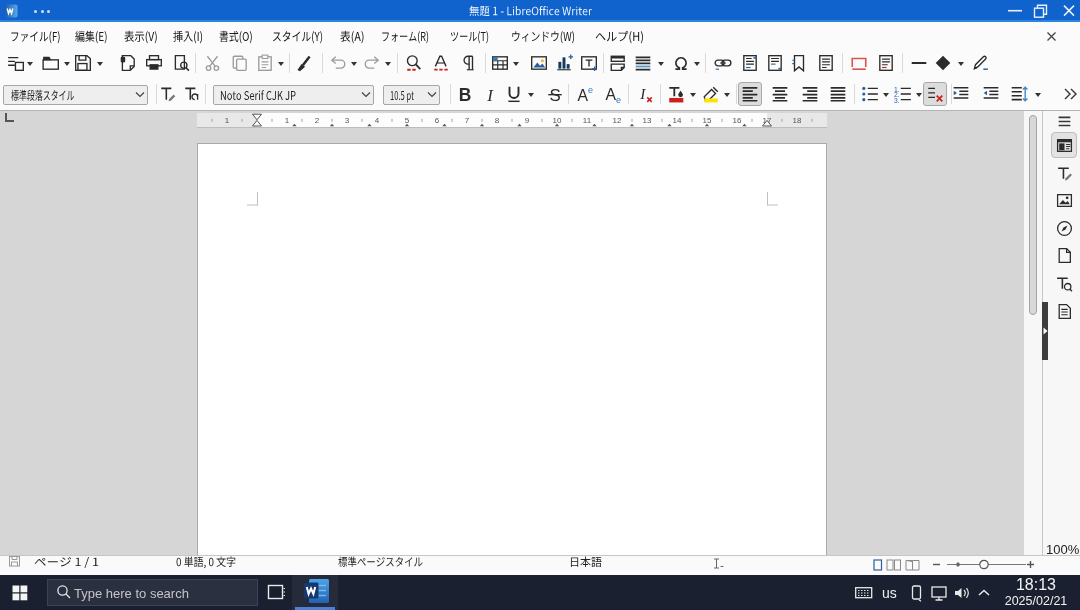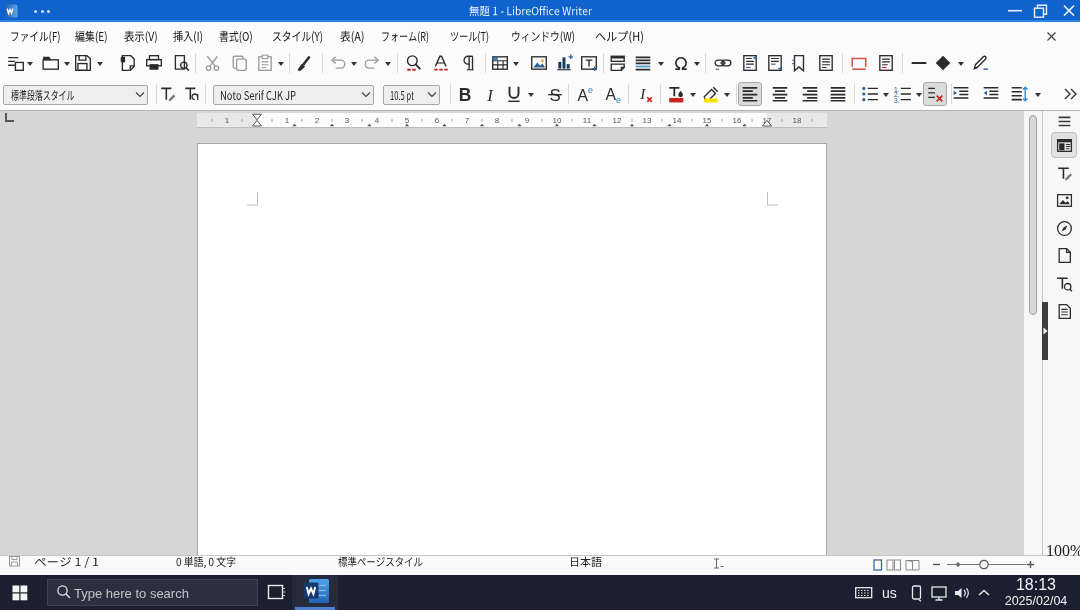--- a/index.html
+++ b/index.html
@@ -546,21 +546,21 @@
     <rect x="21.5" y="1" width="6" height="10" fill="none" stroke="#888" stroke-width="1"></rect>
     <path d="M33 1.5h6.5v9.5H33zM39.5 1.5H46v9.5h-6.5M33 1.5c2 0 4 .5 6.5 1.5" fill="none" stroke="#888" stroke-width="1"></path>
   </svg>
 <svg class="ic" style="left:930px;top:558px" width="110" height="13">
     <path d="M3 6.5h7" stroke="#555" stroke-width="1.4"></path>
     <path d="M17 6.5h79" stroke="#777" stroke-width="1"></path>
     <path d="M28 4l2.5 2.5L28 9l-2.5-2.5z" fill="#666"></path>
     <circle cx="54" cy="6.5" r="4.2" fill="#fafafa" stroke="#555" stroke-width="1.2"></circle>
     <path d="M97 6.5h7M100.5 3v7" stroke="#555" stroke-width="1.4"></path>
   </svg>
-<div class="abs" style="left:1046px;top:542px;width:30px;height:13px;font-size:16px;color:#222;font-family:Liberation Serif, serif">100%</div>
+<div class="abs" style="left:1046px;top:542px;width:30px;height:13px;font-size:13px;color:#222;font-family:Liberation Sans, sans-serif">100%</div>
 <div class="abs" style="left:0;top:575px;width:1080px;height:35px;background:#1a2030"></div>
 <svg class="ic" style="left:12px;top:585px" width="16" height="16">
     <rect x="0.5" y="0.5" width="6.8" height="6.8" fill="#f5f5f5"></rect>
     <rect x="8.5" y="0.5" width="6.8" height="6.8" fill="#f5f5f5"></rect>
     <rect x="0.5" y="8.5" width="6.8" height="6.8" fill="#f5f5f5"></rect>
     <rect x="8.5" y="8.5" width="6.8" height="6.8" fill="#f5f5f5"></rect>
   </svg>
 <div class="abs" style="left:47px;top:579px;width:211px;height:27px;background:#2b3040;border:1px solid #3d4354"></div>
 <svg class="ic" style="left:56px;top:584px" width="16" height="16">
     <circle cx="6.5" cy="6.5" r="4.6" fill="none" stroke="#e6e6e6" stroke-width="1.3"></circle>
@@ -600,12 +600,12 @@
     <path d="M8 11v3M4.5 14h7" stroke="#e8e8e8" stroke-width="1.3"></path>
   </svg>
 <svg class="ic" style="left:954px;top:586px" width="17" height="14">
     <path d="M1 5v4h3l3.5 3V2L4 5z" fill="#e8e8e8"></path>
     <path d="M10 4a4.5 4.5 0 0 1 0 6M12.5 2.2a8 8 0 0 1 0 9.6" fill="none" stroke="#e8e8e8" stroke-width="1.2"></path>
   </svg>
 <svg class="ic" style="left:977px;top:588px" width="14" height="10">
     <path d="M2 7l5-4.5L12 7" fill="none" stroke="#e8e8e8" stroke-width="1.5"></path>
   </svg>
 <div class="abs" style="left:1001px;top:576px;width:70px;height:16px;font-size:16px;color:#f4f4f4;text-align:center">18:13</div>
-<div class="abs" style="left:999px;top:594px;width:74px;height:14px;font-size:12.5px;color:#f2f2f2;text-align:center">2025/02/04</div>
+<div class="abs" style="left:999px;top:594px;width:74px;height:14px;font-size:12.5px;color:#f2f2f2;text-align:center">2025/02/21</div>
 </body></html>

